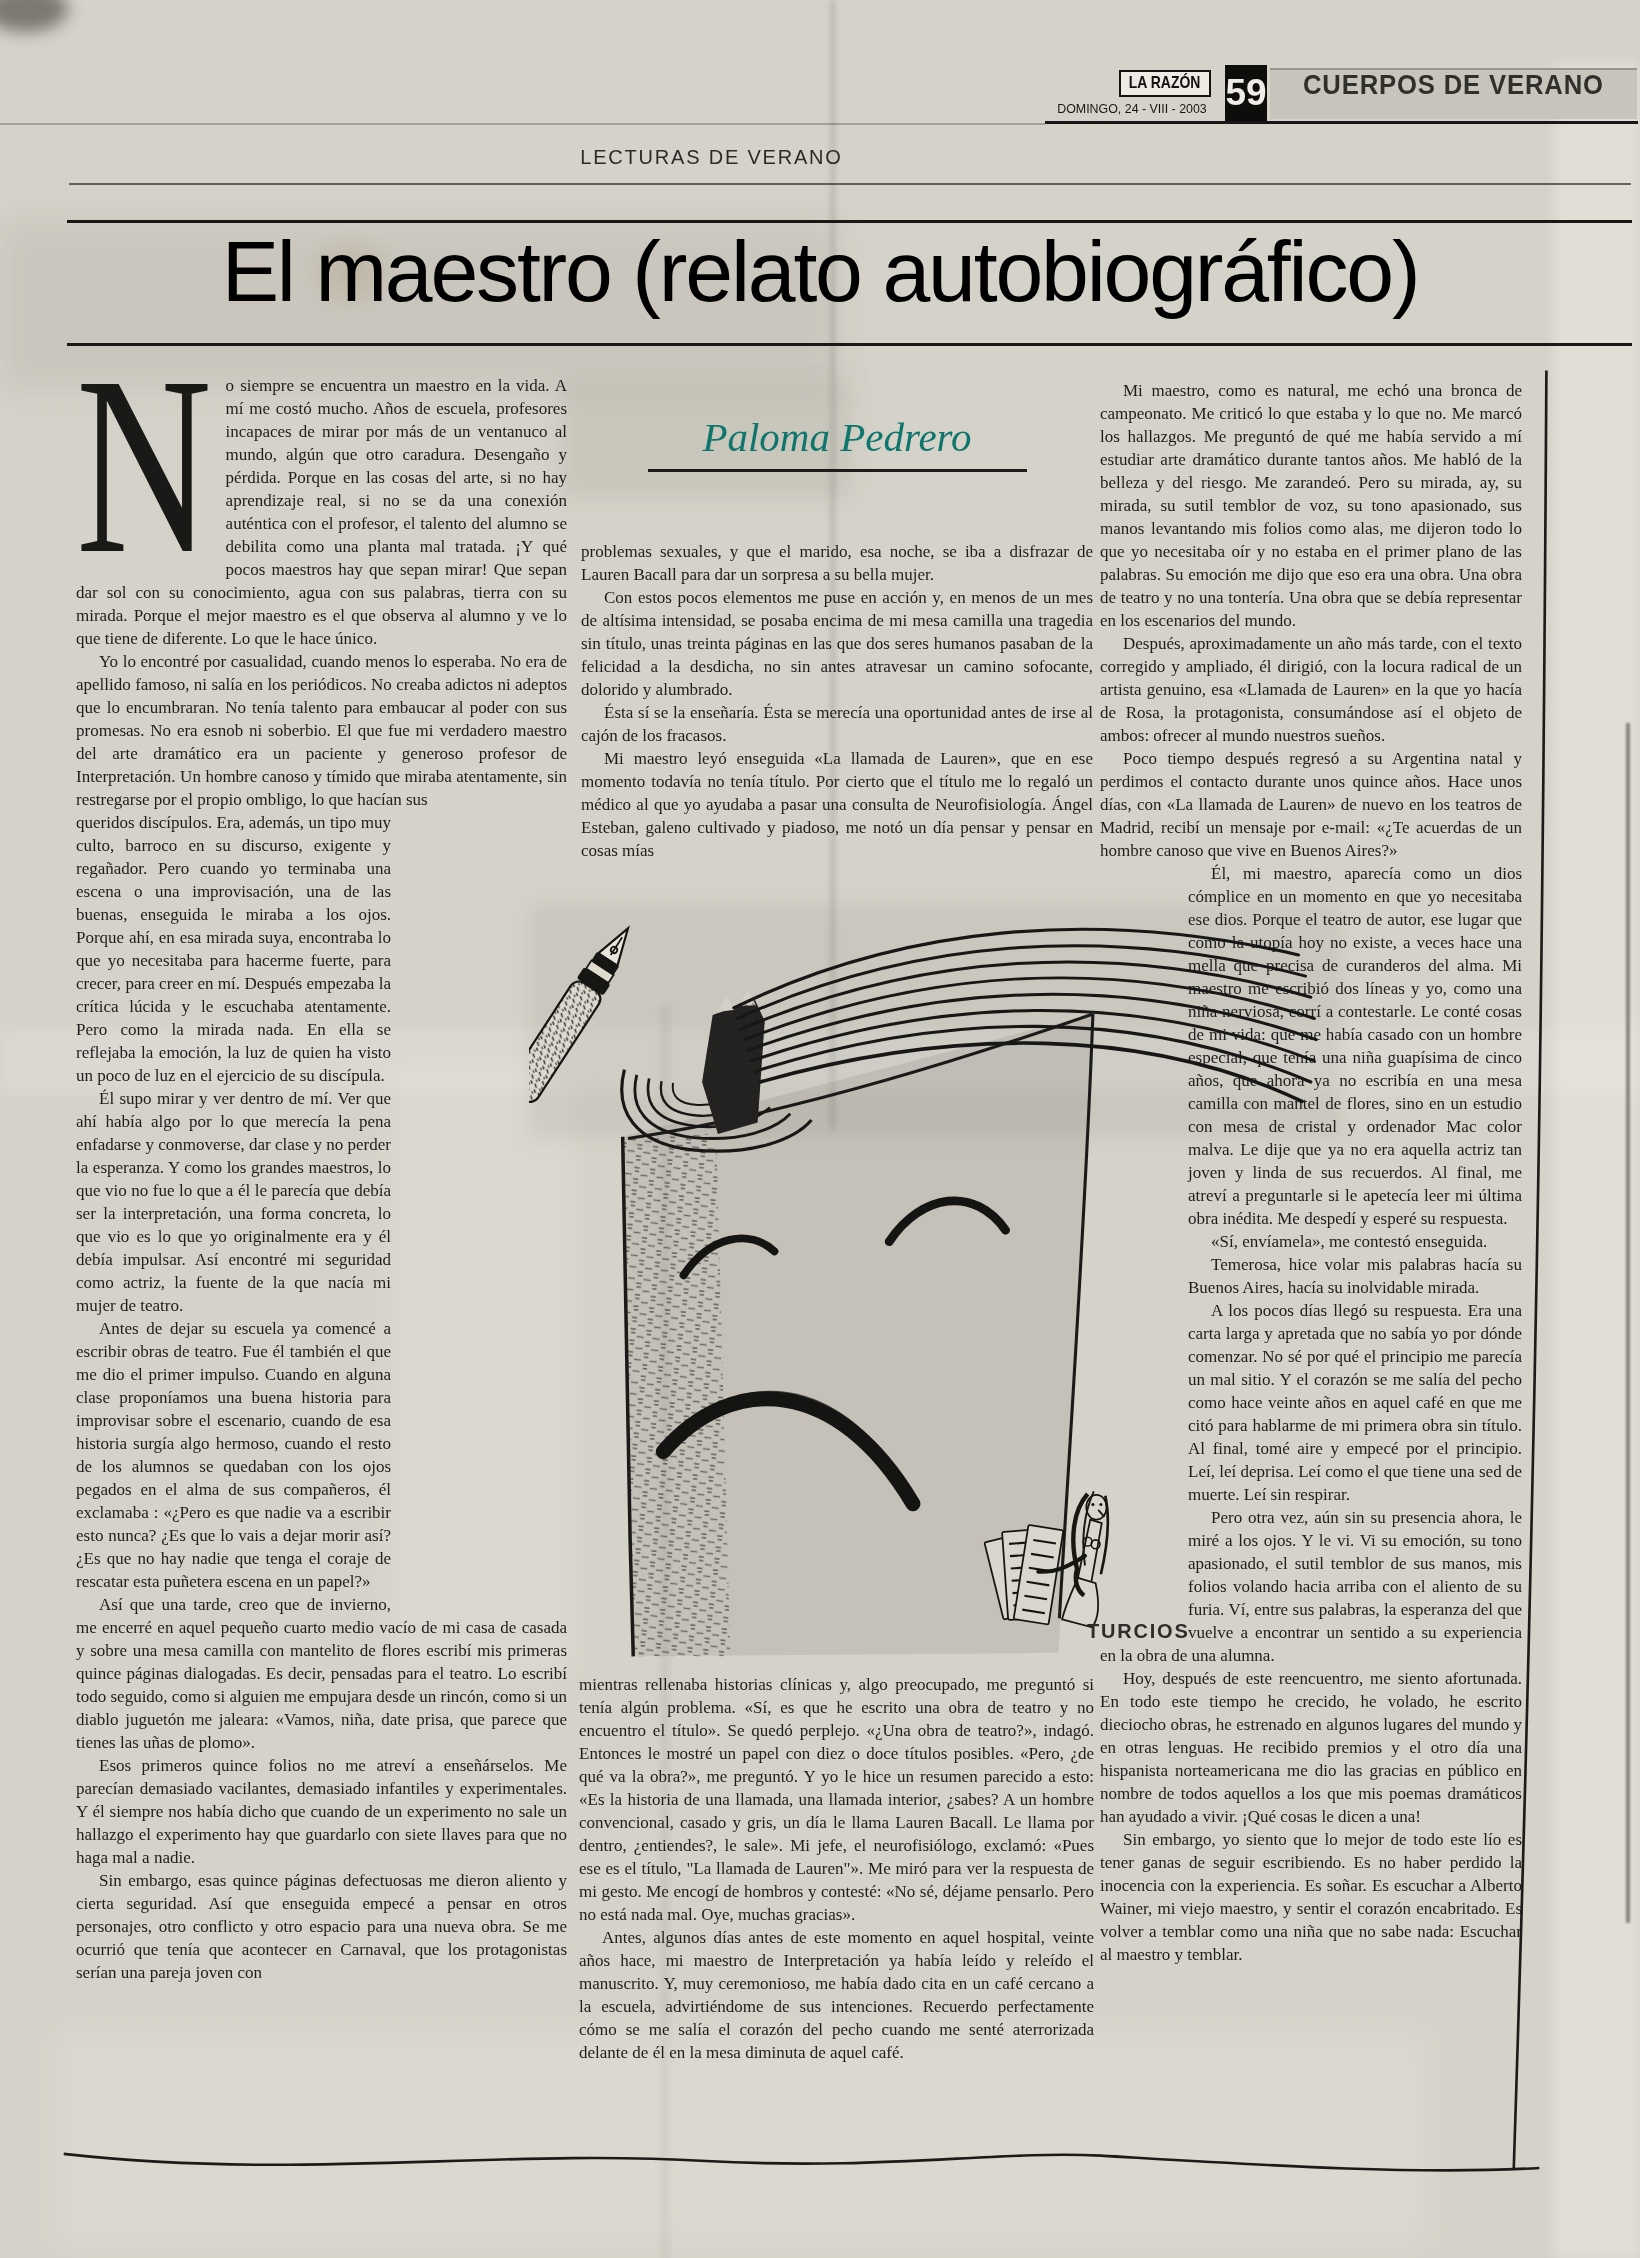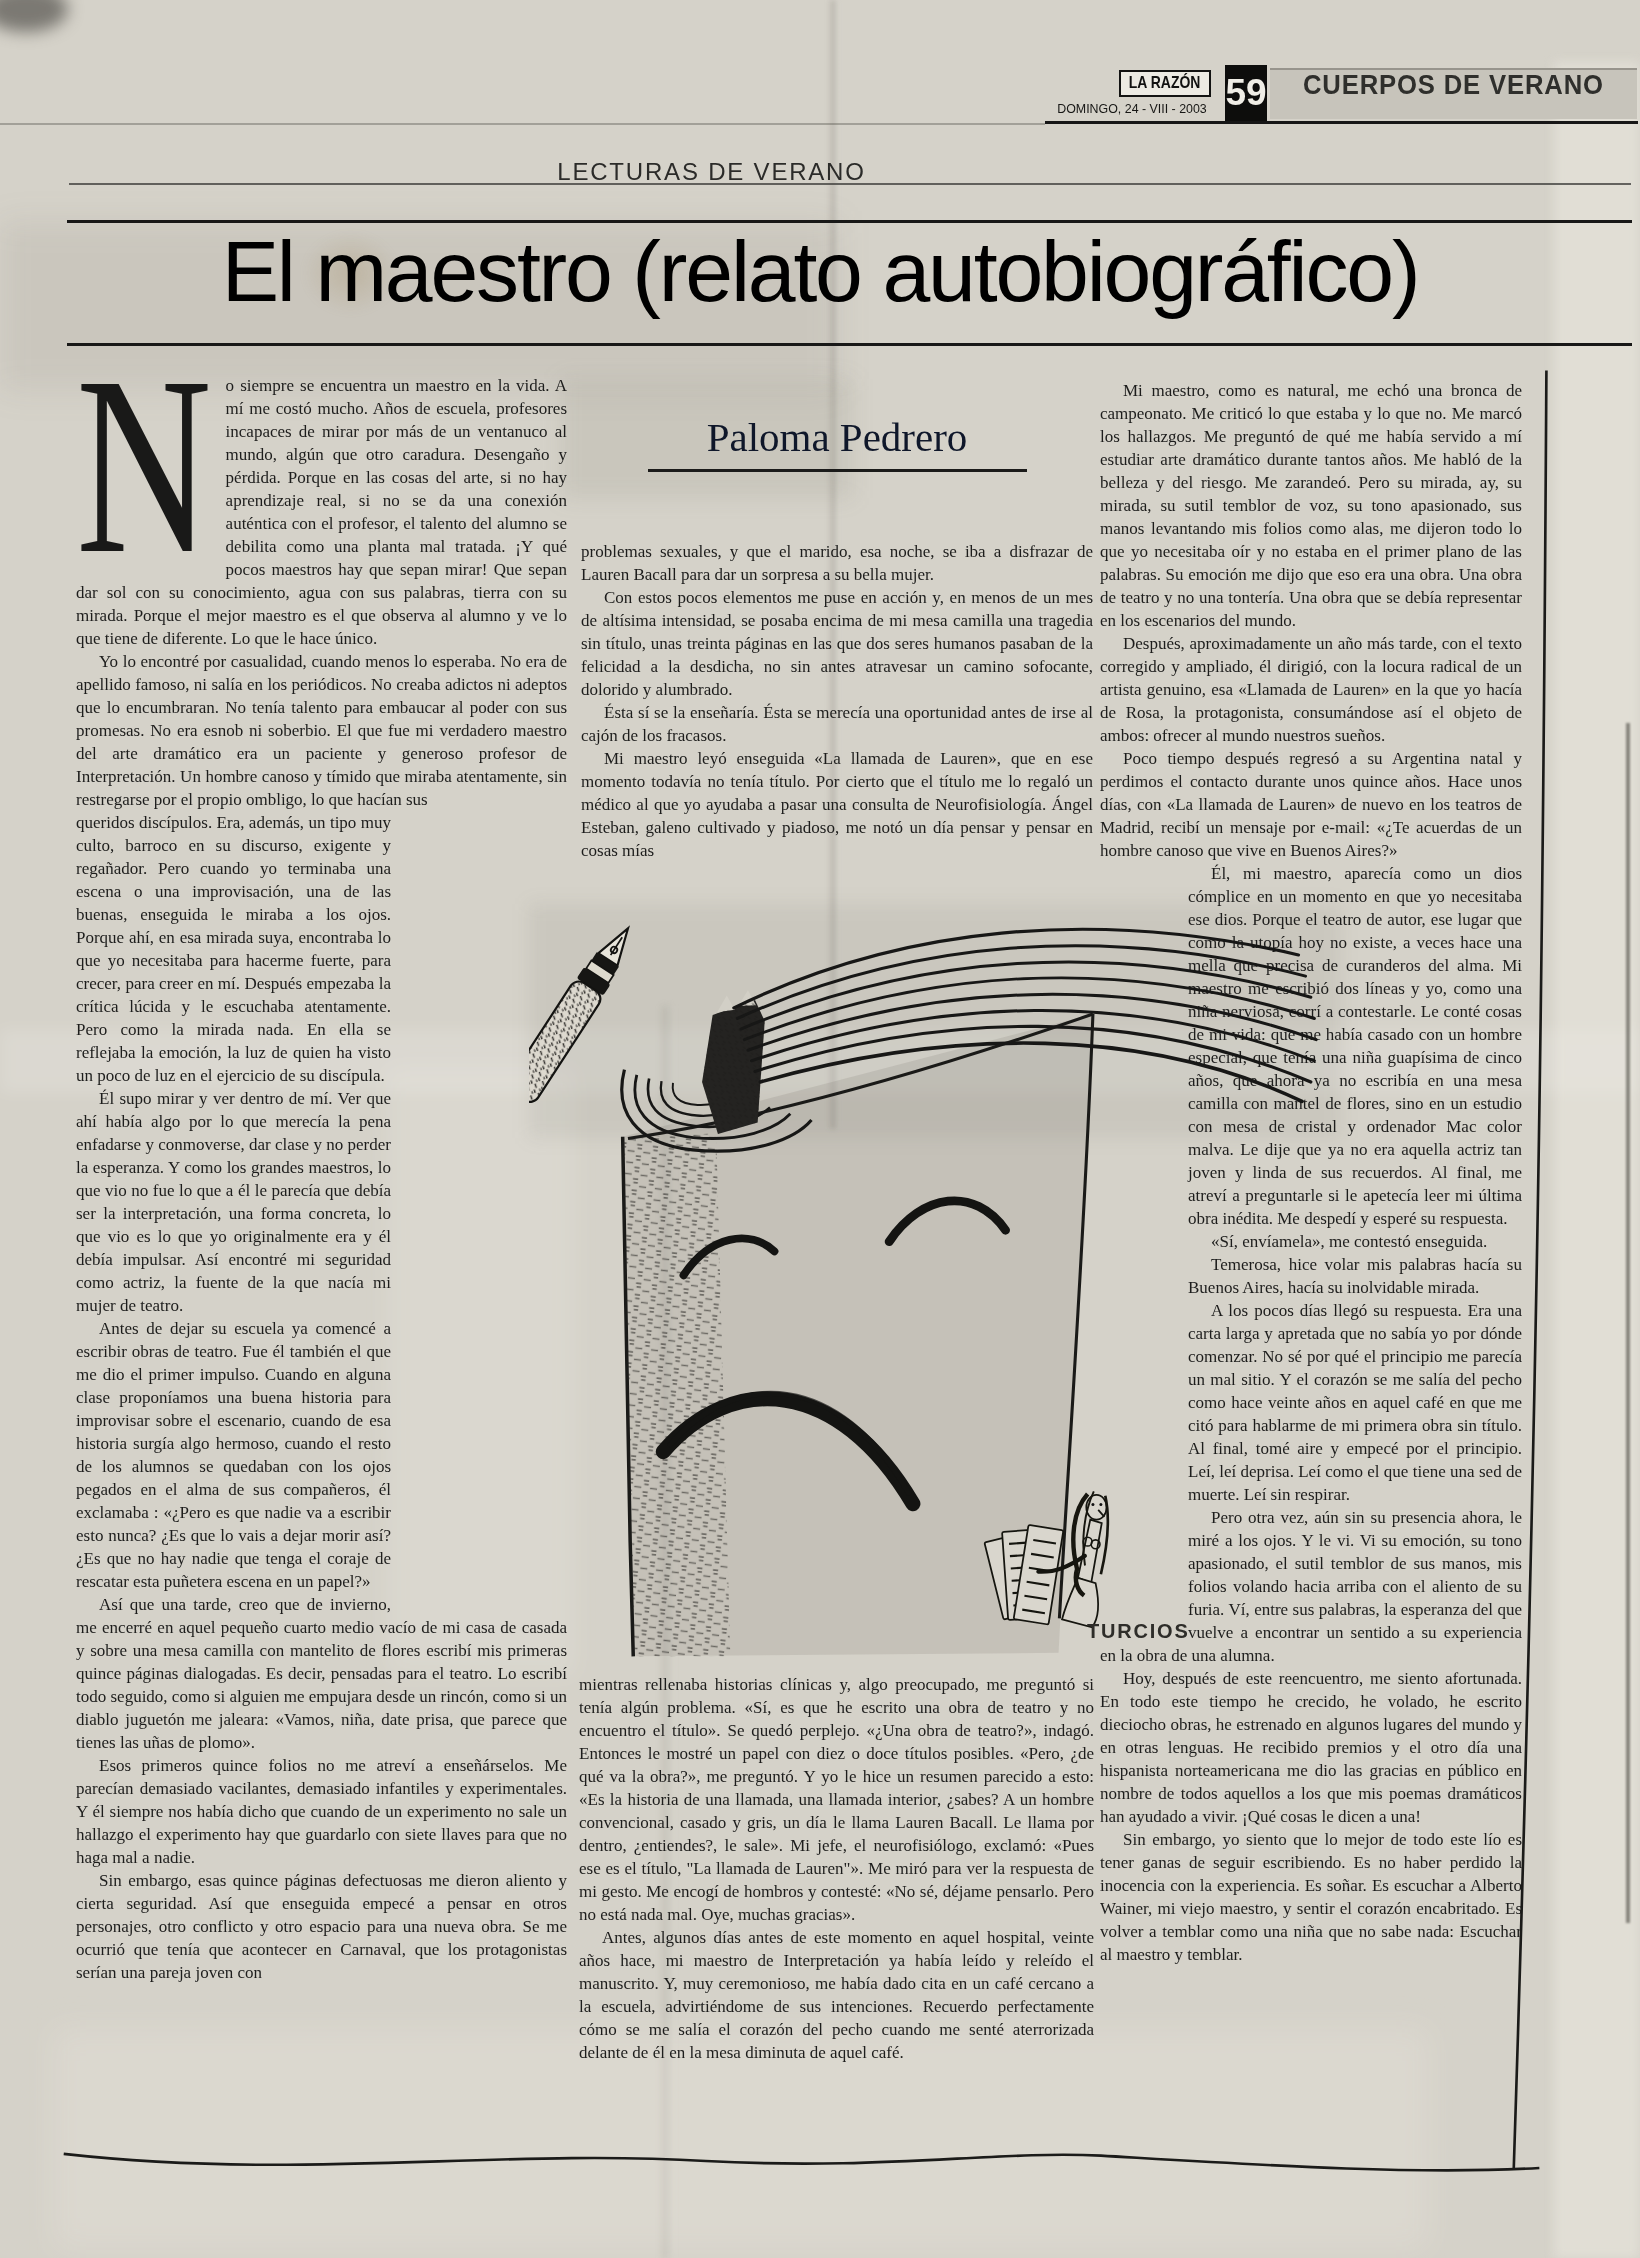--- a/index.html
+++ b/index.html
@@ -26,29 +26,29 @@
   .brandbox{position:absolute;left:1119px;top:70px;width:92px;height:26.5px;background:#ecead f;background:#eceae3;border:2.6px solid #131312;box-sizing:border-box;display:flex;align-items:center;justify-content:center;}
   .brandbox span{font-family:"Liberation Sans",sans-serif;font-weight:bold;font-size:17px;letter-spacing:0;transform:scaleX(.82);white-space:nowrap;color:#111;}
   .dateline{position:absolute;left:1041px;top:98px;width:182px;height:21px;display:flex;align-items:center;justify-content:center;
             font-family:"Liberation Sans",sans-serif;font-size:13.2px;color:#17171 5;color:#171715;white-space:nowrap;transform:scaleX(.94);}
   .pagenum{position:absolute;left:1225px;top:65px;width:42px;height:56px;background:#0d0d0c;color:#efede6;display:flex;align-items:center;justify-content:center;
            font-family:"Liberation Sans",sans-serif;font-weight:bold;font-size:37px;}
   .section-bar{position:absolute;left:1270px;top:68px;width:367px;height:51px;background:#c7c4bb;border-top:2.6px solid #97948c;box-sizing:border-box;display:flex;justify-content:center;}
   .section-bar span{font-family:"Liberation Sans",sans-serif;font-weight:bold;font-size:27px;color:#2f2f2c;letter-spacing:0.9px;transform:scaleX(.95);white-space:nowrap;}
   
   .kicker{position:absolute;left:0;top:146px;width:1423px;text-align:center;font-family:"Liberation Sans",sans-serif;
-          font-size:24px;letter-spacing:1.8px;color:#2b2b29;margin-top:12px;}
+          font-size:20px;letter-spacing:1.8px;color:#2b2b29;}
   .rule-a{position:absolute;left:69px;top:183px;width:1562px;height:1.8px;background:#3a3a37;opacity:.75;}
   .rule-b{position:absolute;left:67px;top:220px;width:1565px;height:2.6px;background:#181817;}
   .headline{position:absolute;left:35px;top:222px;width:1570px;text-align:center;font-family:"Liberation Sans",sans-serif;
             font-weight:400;font-size:86px;letter-spacing:-2.2px;color:#000000;white-space:nowrap;}
   .rule-c{position:absolute;left:67px;top:343px;width:1565px;height:2.6px;background:#181817;}
   
   .byline-wrap{position:absolute;left:581px;top:374px;width:512px;}
-  .byline-name{padding-top:39px;text-align:center;font-size:41px;color:#0f172a;font-family:"Liberation Serif",serif;}
+  .byline-name{padding-top:39px;text-align:center;font-style:italic;font-size:41px;color:#0f766e;font-family:"Liberation Serif",serif;}
   .byline-rule{margin:8px auto 0;width:379px;height:2.6px;background:#1b1b1a;}
   
   .col{position:absolute;font-size:17px;line-height:23px;text-align:justify;color:#1d1d1c;}
   .col p{margin:0;text-indent:23px;}
   .col p.cont{text-indent:0;}
   .fl-right{float:right;width:176px;height:796px;}
   .fl-left{float:left;width:88px;height:776px;}
   .dropcap{float:left;width:139px;height:185px;overflow:visible;font-family:"Liberation Serif",serif;
            font-size:254px;line-height:184px;color:#191918;transform:scaleX(.74);transform-origin:0 62%;margin-right:10.6px;}
   #col1{left:76px;top:374px;width:491px;height:1800px;overflow:hidden;}

